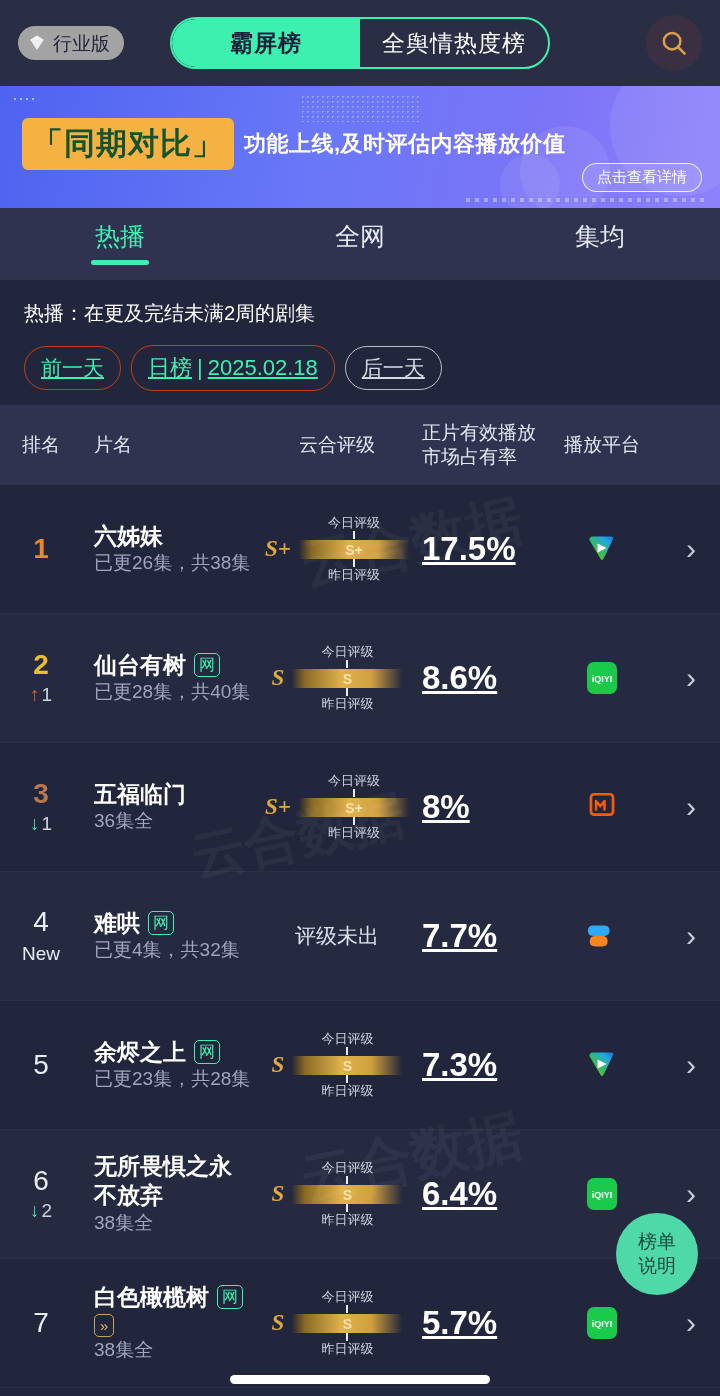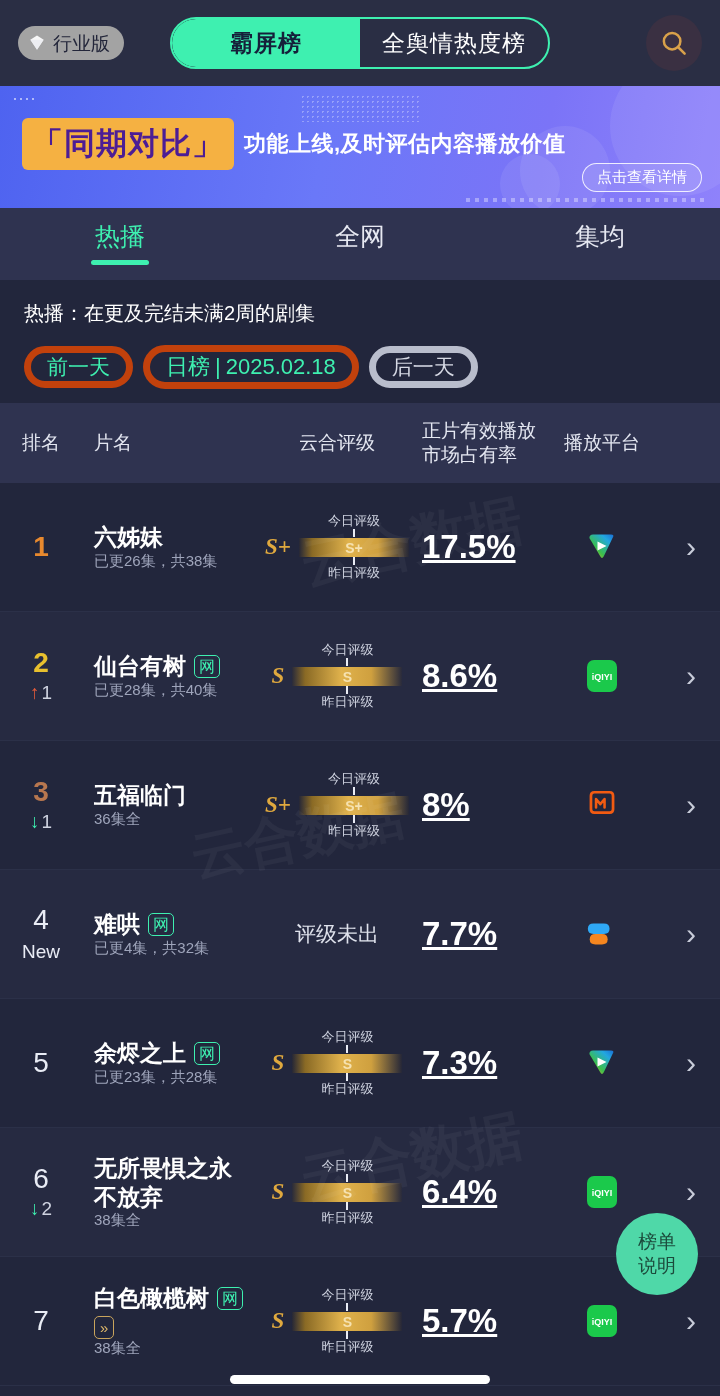--- a/index.html
+++ b/index.html
@@ -111,21 +111,21 @@
     width: 240px; height: 4px; opacity: .35;
     background-image: repeating-linear-gradient(90deg,#fff 0 4px,transparent 4px 9px);
   }
   .banner-row {
     position: absolute;
     left: 22px; top: 32px;
     display: flex; align-items: center; gap: 10px;
   }
   .banner-tag {
     background: #f5b142;
-    color: #4c1d95;
+    color: #14532d;
     font-size: 31px;
     font-weight: bold;
     padding: 5px 10px;
     border-radius: 6px;
     letter-spacing: 1px;
     white-space: nowrap;
   }
   .banner-text {
     color: #ffffff;
     font-size: 22px;
@@ -168,26 +168,27 @@
     width: 58px; height: 5px;
     background: #3ef0b0;
     border-radius: 3px;
   }
 
   
   .filter { background: #22263c; padding: 20px 24px 14px; }
   .filter-desc { color: #ffffff; font-size: 20px; }
   .daynav { display: flex; gap: 10px; margin-top: 18px; align-items: center; }
   .pill {
-    border: 7px solid #c2410c;
+    border: 1px solid #c2410c;
     color: #3ef0b0;
     border-radius: 22px;
     font-size: 21px;
-    padding: 0 16px;
+    padding: 7px 16px;
     white-space: nowrap;
+    text-decoration: underline;
   }
   .pill.dim { border-color: #b9bdcc; color: #d6d9e4; }
   .pill.date { font-size: 22px; }
   .pill .sep { color: #3ef0b0; margin: 0 5px; }
 
   
   .thead {
     display: flex;
     align-items: center;
     background: #2f3350;
@@ -243,21 +244,21 @@
   .ff-badge {
     border: 1.5px solid #c9a45c;
     color: #e0b96a;
     border-radius: 5px;
     font-size: 15px;
     padding: 0 5px;
     line-height: 1.4;
     display: inline-block;
     margin-top: 3px;
   }
-  .eps { color: #9fa5bb; font-size: 15px; }
+  .eps { color: #9fa5bb; font-size: 19px; }
 
   
   .grade-cell { display: flex; align-items: center; justify-content: center; gap: 8px; }
   .grade-letter {
     color: #e0a93e; font-size: 23px; font-weight: bold; font-style: italic;
     font-family: "Liberation Serif", serif;
   }
   .grade-bar-wrap { position: relative; width: 110px; height: 58px; }
   .lbl-today, .lbl-yest {
     position: absolute; left: 0; right: 0; text-align: center;

